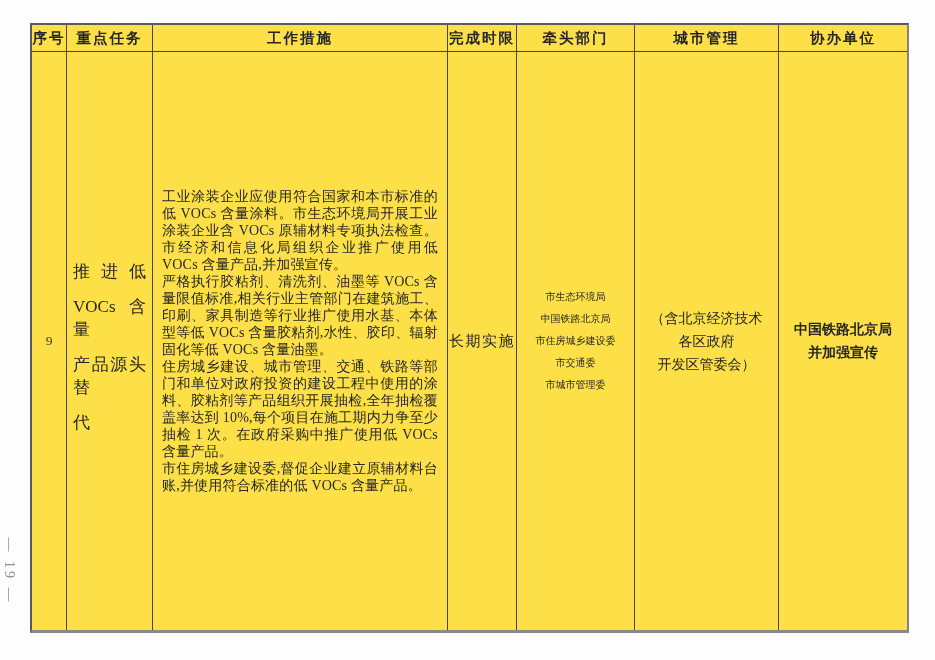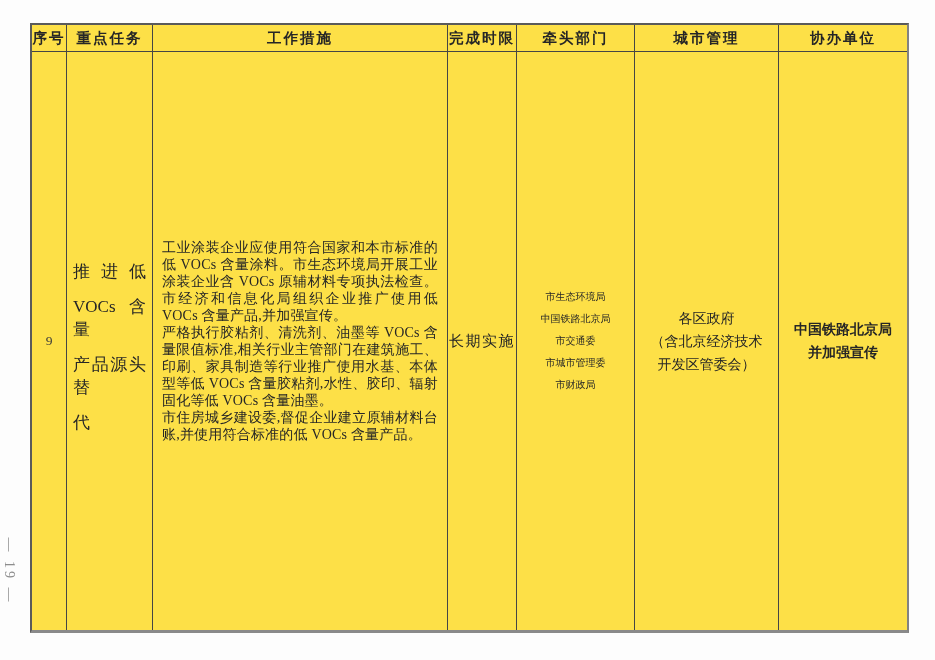--- a/index.html
+++ b/index.html
@@ -134,42 +134,43 @@
           <div class="task-line">VOCs 含量</div>
           <div class="task-line">产品源头替</div>
           <div class="task-line">代</div>
         </div>
     </div>
 
     <div class="td measures-cell">
       <div>
           <p class="measure-par">工业涂装企业应使用符合国家和本市标准的低 VOCs 含量涂料。市生态环境局开展工业涂装企业含 VOCs 原辅材料专项执法检查。市经济和信息化局组织企业推广使用低 VOCs 含量产品,并加强宣传。</p>
           <p class="measure-par">严格执行胶粘剂、清洗剂、油墨等 VOCs 含量限值标准,相关行业主管部门在建筑施工、印刷、家具制造等行业推广使用水基、本体型等低 VOCs 含量胶粘剂,水性、胶印、辐射固化等低 VOCs 含量油墨。</p>
+          <p class="measure-par">住房城乡建设、城市管理、交通、铁路等部门和单位对政府投资的建设工程中使用的涂料、胶粘剂等产品组织开展抽检,全年抽检覆盖率达到 10%,每个项目在施工期内力争至少抽检 1 次。在政府采购中推广使用低 VOCs 含量产品。</p>
           <p class="measure-par">市住房城乡建设委,督促企业建立原辅材料台账,并使用符合标准的低 VOCs 含量产品。</p>
         </div>
     </div>
 
     <div class="td deadline-cell">
       <div class="deadline-text">长期实施</div>
     </div>
 
     <div class="td lead-cell">
       <div>
           <div class="dept-line">市生态环境局</div>
           <div class="dept-line">中国铁路北京局</div>
+          <div class="dept-line">市住房城乡建设委</div>
           <div class="dept-line">市交通委</div>
           <div class="dept-line">市城市管理委</div>
-          <div class="dept-line">市财政局</div>
         </div>
     </div>
 
     <div class="td responsible-cell">
       <div>
+          <div class="unit-line">（含北京经济技术</div>
           <div class="unit-line">各区政府</div>
-          <div class="unit-line">（含北京经济技术</div>
           <div class="unit-line">开发区管委会）</div>
         </div>
     </div>
 
     <div class="td coorg-cell">
       <div>
           <div class="unit-line">中国铁路北京局</div>
           <div class="unit-line">并加强宣传</div>
         </div>
     </div>

